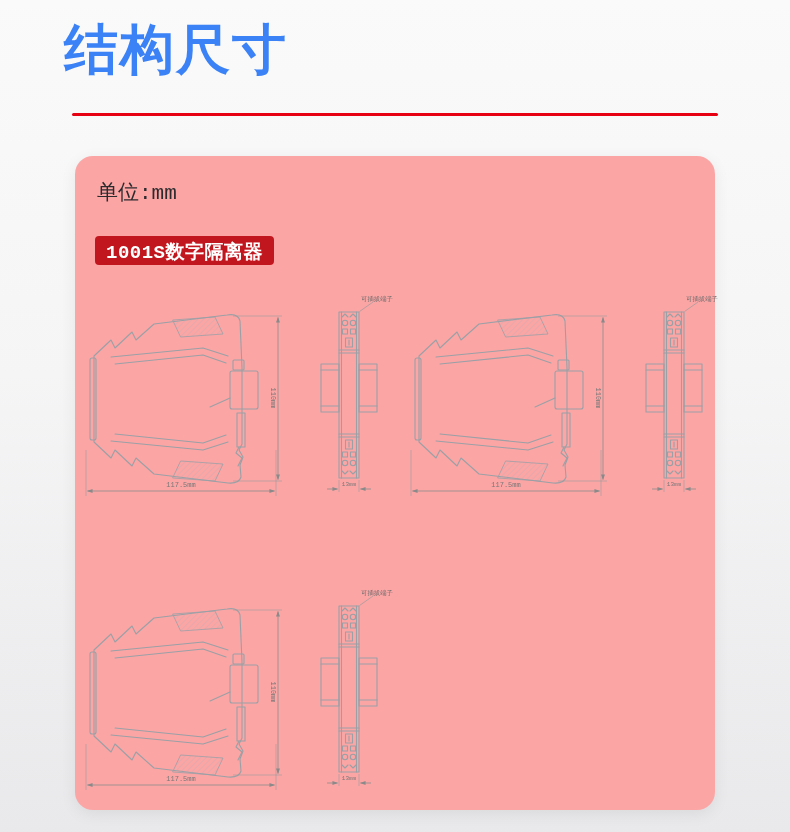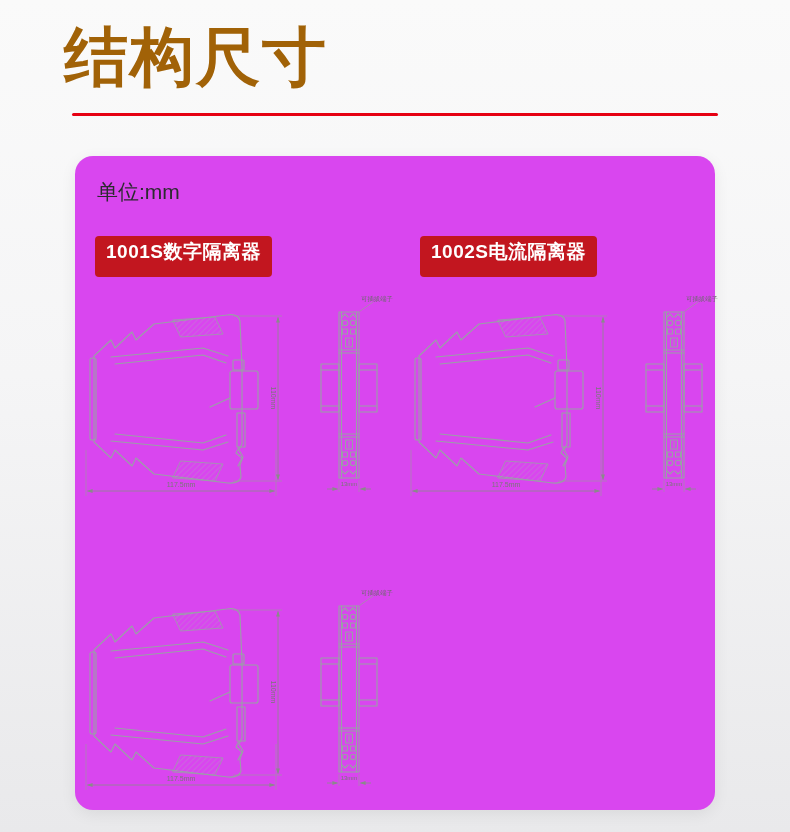--- a/index.html
+++ b/index.html
@@ -5,44 +5,45 @@
   html,body{margin:0;padding:0;}
   body{
     width:790px;height:832px;overflow:hidden;
     font-family:"Liberation Sans","DejaVu Sans",sans-serif;
     background:linear-gradient(180deg,#fafafa 0%,#f5f5f6 45%,#e9e9eb 100%);
     position:relative;
   }
   .page{position:absolute;inset:0;}
   .page-title{
     position:absolute;left:64px;top:14px;margin:0;
-    font-size:64px;font-weight:600;color:#a16207;letter-spacing:2px;
+    font-size:54px;font-weight:600;color:#3b82f6;letter-spacing:2px;
   }
   .title-underline{
     position:absolute;left:72px;top:113px;width:646px;height:3px;
     background:#e60012;border-radius:2px;
   }
   .card{
     position:absolute;left:75px;top:156px;width:640px;height:654px;
-    background:#d946ef;border-radius:18px;
+    background:#fca5a5;border-radius:18px;
     box-shadow:0 4px 16px rgba(0,0,0,.07);
+    font-family:Liberation Mono, monospace;
   }
   .unit-label{
     position:absolute;left:22px;top:22px;
     font-size:21px;color:#2b2b2e;
   }
   .model-section{position:absolute;width:322px;height:294px;}
   .sec-1{left:20px;top:80px;}
   .sec-2{left:345px;top:80px;}
   .sec-3{left:20px;top:374px;}
   .badge{
     position:absolute;left:0;top:0;display:inline-block;
     background:#c2161f;color:#ffffff;
     font-size:19px;font-weight:700;letter-spacing:.5px;
-    padding:3px 11px 12px 11px;border-radius:4px;white-space:nowrap;
+    padding:3px 11px 0 11px;border-radius:4px;white-space:nowrap;
   }
   svg.front{position:absolute;left:-14px;top:58px;width:212px;height:212px;}
   svg.side{position:absolute;left:222px;top:56px;width:80px;height:212px;}
   
   #front-body,#side-body{stroke:#9aa0a6;fill:none;stroke-width:1.1;stroke-linejoin:round;stroke-linecap:round;}
   #front-body .vent{fill:url(#hatch);stroke:#9aa0a6;stroke-width:.8;}
   .dim line,.dim path{stroke:#8a8a8a;stroke-width:.8;fill:none;}
   .dim path.ext{stroke-width:.6;stroke:#9b9b9b;}
   .dim text{fill:#787878;font-size:7px;text-anchor:middle;stroke:none;}
   .dim text.small{font-size:6px;}
@@ -127,21 +128,20 @@
         <g class="dim">
           <path class="ext" d="M22,188 V200 M42,188 V200"></path>
           <line x1="10" y1="197" x2="20.5" y2="197" marker-end="url(#da)"></line>
           <line x1="54" y1="197" x2="43.5" y2="197" marker-end="url(#da)"></line>
           <text class="small" x="32" y="194">13mm</text>
         </g>
       </svg>
     </div>
 
     <div class="model-section sec-2">
-      <span class="badge">1002S电流隔离器</span>
       <svg class="front" viewBox="0 0 212 212">
         <use href="#front-body"></use>
         <g class="dim">
           <path class="ext" d="M5,156 V202 M195,156 V202"></path>
           <line x1="6.5" y1="197" x2="193.5" y2="197" marker-start="url(#da)" marker-end="url(#da)"></line>
           <text x="100" y="192.5">117.5mm</text>
           <path class="ext" d="M152,22 H201 M152,187 H201"></path>
           <line x1="197" y1="23.5" x2="197" y2="185.5" marker-start="url(#da)" marker-end="url(#da)"></line>
           <text x="190" y="104" transform="rotate(90 190 104)">110mm</text>
         </g>

